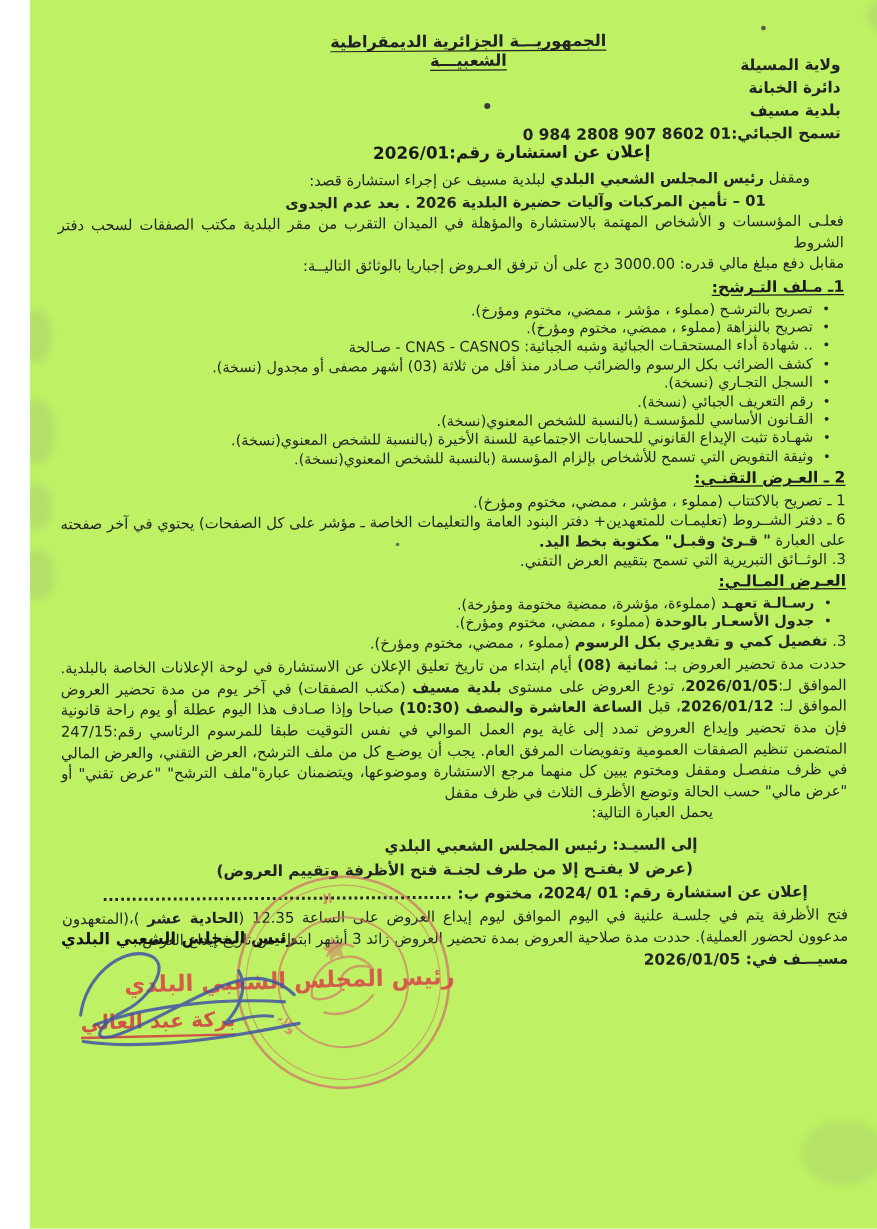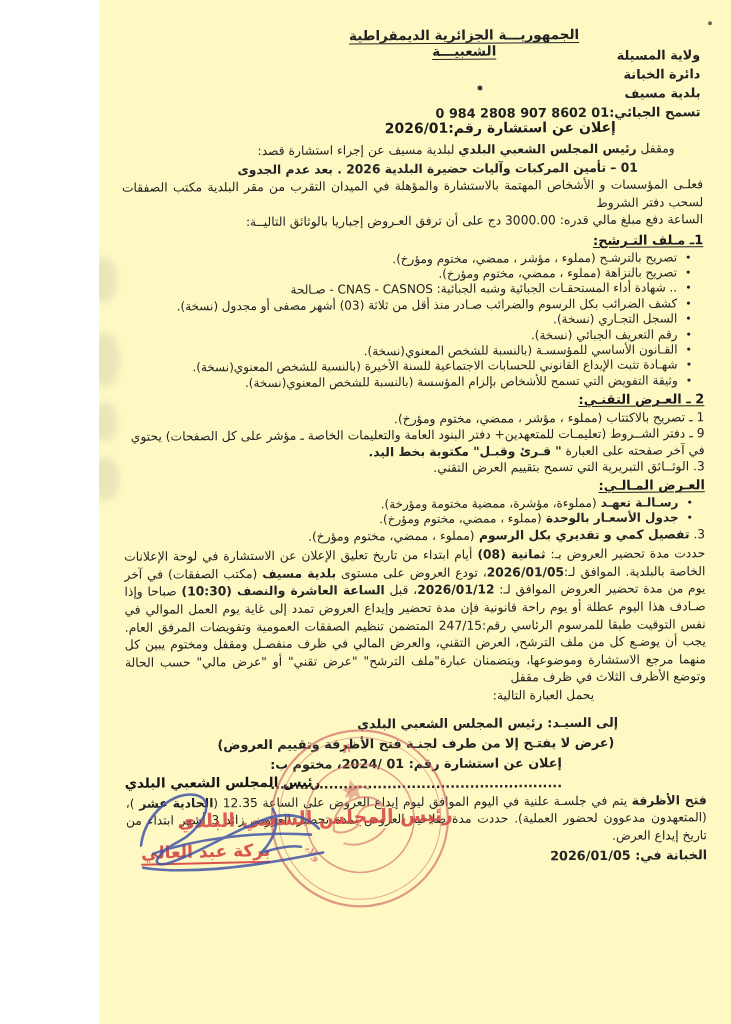--- a/index.html
+++ b/index.html
@@ -1,19 +1,19 @@
 <!DOCTYPE html>
 <html lang="ar" dir="rtl"><head>
 <meta charset="utf-8">
 <style>
   html,body{margin:0;padding:0;background:#ffffff;}
   .page{
     position:relative;
-    width:632px;height:1024px;
-    background:#fef9c3;
+    width:706px;height:1024px;
+    background:#bef264;
     overflow:hidden;
     font-family:"DejaVu Sans","Liberation Sans",sans-serif;
     color:#1d1d1d;
     direction:rtl;
     margin-left:20px;
   }
   .scan{position:absolute;inset:0;transform:rotate(-0.35deg);}
   .num{direction:ltr;unicode-bidi:isolate;}
   .bold{font-weight:700;}
 
@@ -94,21 +94,21 @@
     </div>
 
     <div class="doc-title">
       <span>إعلان عن استشارة رقم:</span><span class="num">2026/01</span>
     </div>
 
     <div class="body">
       <p class="p-announce"><span>ومقفل </span><span style="font-weight: 700;">رئيس المجلس الشعبي البلدي</span><span>  لبلدية مسيف عن إجراء استشارة قصد:</span></p>
       <p class="p-object"><span style="font-weight: 700;">01 – تأمين المركبات وآليات حضيرة البلدية 2026 . بعد عدم الجدوى</span></p>
       <p class="p-just"><span>فعلـى المؤسسات و الأشخاص المهتمة بالاستشارة والمؤهلة في الميدان التقرب من مقر البلدية مكتب الصفقات لسحب دفتر الشروط</span></p>
-      <p class="p-just"><span>الساعة دفع  مبلغ مالي قدره: </span><span dir="ltr" style="font-weight: 400;">3000.00</span><span> دج على أن ترفق العـروض إجباريا بالوثائق التاليــة:</span></p>
+      <p class="p-just"><span>مقابل دفع  مبلغ مالي قدره: </span><span dir="ltr" style="font-weight: 400;">3000.00</span><span> دج على أن ترفق العـروض إجباريا بالوثائق التاليــة:</span></p>
 
       <h3 class="sec">1ـ مـلف التـرشح:</h3>
       <div class="blist">
         <div class="bitem">
             <span class="bullet">•</span>
             <span>تصريح بالترشـح (مملوء ، مؤشر ، ممضي، مختوم ومؤرخ).</span>
           </div>
         <div class="bitem">
             <span class="bullet">•</span>
             <span>تصريح بالنزاهة (مملوء ، ممضي، مختوم ومؤرخ).</span>
@@ -138,21 +138,21 @@
             <span>شهـادة تثبت الإيداع القانوني للحسابات الاجتماعية للسنة الأخيرة (بالنسبة للشخص المعنوي(نسخة).</span>
           </div>
         <div class="bitem">
             <span class="bullet">•</span>
             <span>وثيقة التفويض التي تسمح للأشخاص بإلزام المؤسسة (بالنسبة للشخص المعنوي(نسخة).</span>
           </div>
       </div>
 
       <h3 class="sec">2 ـ العـرض التقنـي:</h3>
       <p class="tline"><span>1 ـ تصريح بالاكتتاب (مملوء ، مؤشر ، ممضي، مختوم ومؤرخ).</span></p>
-      <p class="tline"><span>9 ـ دفتر الشــروط (تعليمـات للمتعهدين+ دفتر البنود العامة والتعليمات الخاصة ـ مؤشر على كل الصفحات) يحتوي في آخر صفحته على العبارة </span><span style="font-weight: 700;">" قـرئ وقبـل" مكتوبة بخط اليد.</span></p>
+      <p class="tline"><span>6 ـ دفتر الشــروط (تعليمـات للمتعهدين+ دفتر البنود العامة والتعليمات الخاصة ـ مؤشر على كل الصفحات) يحتوي في آخر صفحته على العبارة </span><span style="font-weight: 700;">" قـرئ وقبـل" مكتوبة بخط اليد.</span></p>
       <p class="tline"><span>3. الوثــائق التبريرية التي تسمح بتقييم العرض التقني.</span></p>
 
       <h3 class="sec">العـرض المـالـي:</h3>
       <div class="blist">
         <div class="bitem">
             <span class="bullet">•</span>
             <span><span style="font-weight: 700;">رسـالـة تعهـد </span><span>(مملوءة، مؤشرة، ممضية مختومة ومؤرخة).</span></span>
           </div>
         <div class="bitem">
             <span class="bullet">•</span>
@@ -163,24 +163,24 @@
 
       <p class="p-just deadline"><span>حددت مدة تحضير العروض بـ: </span><span style="font-weight: 700;">ثمانية (08)</span><span> أيام ابتداء من تاريخ تعليق الإعلان عن الاستشارة في لوحة الإعلانات الخاصة بالبلدية. الموافق لـ:</span><span dir="ltr" style="font-weight: 700;">2026/01/05</span><span>، تودع العروض على مستوى </span><span style="font-weight: 700;">بلدية مسيف</span><span> (مكتب الصفقات) في آخر يوم من مدة تحضير العروض الموافق لـ: </span><span dir="ltr" style="font-weight: 700;">2026/01/12</span><span>، قبل </span><span style="font-weight: 700;">الساعة العاشرة والنصف (10:30)</span><span> صباحا وإذا صـادف هذا اليوم عطلة أو يوم راحة قانونية فإن مدة تحضير وإيداع العروض تمدد إلى غاية يوم العمل الموالي في نفس التوقيت طبقا للمرسوم الرئاسي رقم:247/15 المتضمن تنظيم الصفقات العمومية وتفويضات المرفق العام. يجب أن يوضـع كل من ملف الترشح، العرض التقني، والعرض المالي في ظرف منفصـل ومقفل ومختوم يبين كل منهما مرجع الاستشارة وموضوعها، ويتضمنان عبارة"ملف الترشح" "عرض تقني" أو "عرض مالي" حسب الحالة وتوضع الأظرف الثلاث في ظرف مقفل</span></p>
       <p class="closing">يحمل العبارة التالية:</p>
 
       <div class="envelope">
         <p class="env-to"><span style="font-weight: 700;">إلى السيـد: رئيس المجلس الشعبي البلدي</span></p>
         <p><span style="font-weight: 700;">(عرض لا يفتـح إلا من طرف لجنـة فتح الأظرفة وتقييم العروض)</span></p>
         <p><span style="font-weight: 700;">إعلان عن استشارة رقم: </span><span dir="ltr" style="font-weight: 700;">2024/ 01</span><span style="font-weight: 700;">، مختوم ب: </span><span style="font-weight: 700;">............................................................</span></p>
       </div>
 
-      <p class="p-just"><span style="font-weight: 700;">فتح الأظرفة</span><span> يتم في جلسـة علنية في اليوم الموافق ليوم إيداع العروض  على الساعة </span><span dir="ltr">12.35</span><span> (</span><span style="font-weight: 700;">الحادية عشر</span><span> )،(المتعهدون مدعوون لحضور العملية). حددت مدة صلاحية العروض بمدة تحضير العروض زائد 3 أشهر ابتداء من تاريخ إيداع العرض.</span></p>
+      <p class="p-just"><span style="font-weight: 400;">فتح الأظرفة</span><span> يتم في جلسـة علنية في اليوم الموافق ليوم إيداع العروض  على الساعة </span><span dir="ltr">12.35</span><span> (</span><span style="font-weight: 700;">الحادية عشر</span><span> )،(المتعهدون مدعوون لحضور العملية). حددت مدة صلاحية العروض بمدة تحضير العروض زائد 3 أشهر ابتداء من تاريخ إيداع العرض.</span></p>
 
       <p class="date-line">
-        <span>الخبانة في: </span><span class="num bold">2026/01/05</span>
+        <span>مسيـــف في: </span><span class="num bold">2026/01/05</span>
       </p>
     </div>
 
     <div class="sig-title">رئيس المجلس الشعبي البلدي</div>
 
     <svg class="round-stamp" viewBox="0 0 192 192">
       <g transform="rotate(-14 96 96)" fill="none" stroke="#d4676a">
         <circle cx="96" cy="96" r="88" stroke-width="2.2" opacity="0.85"></circle>
         <circle cx="96" cy="96" r="81" stroke-width="1" opacity="0.7"></circle>
         <circle cx="96" cy="96" r="54" stroke-width="1.6" opacity="0.8"></circle>

